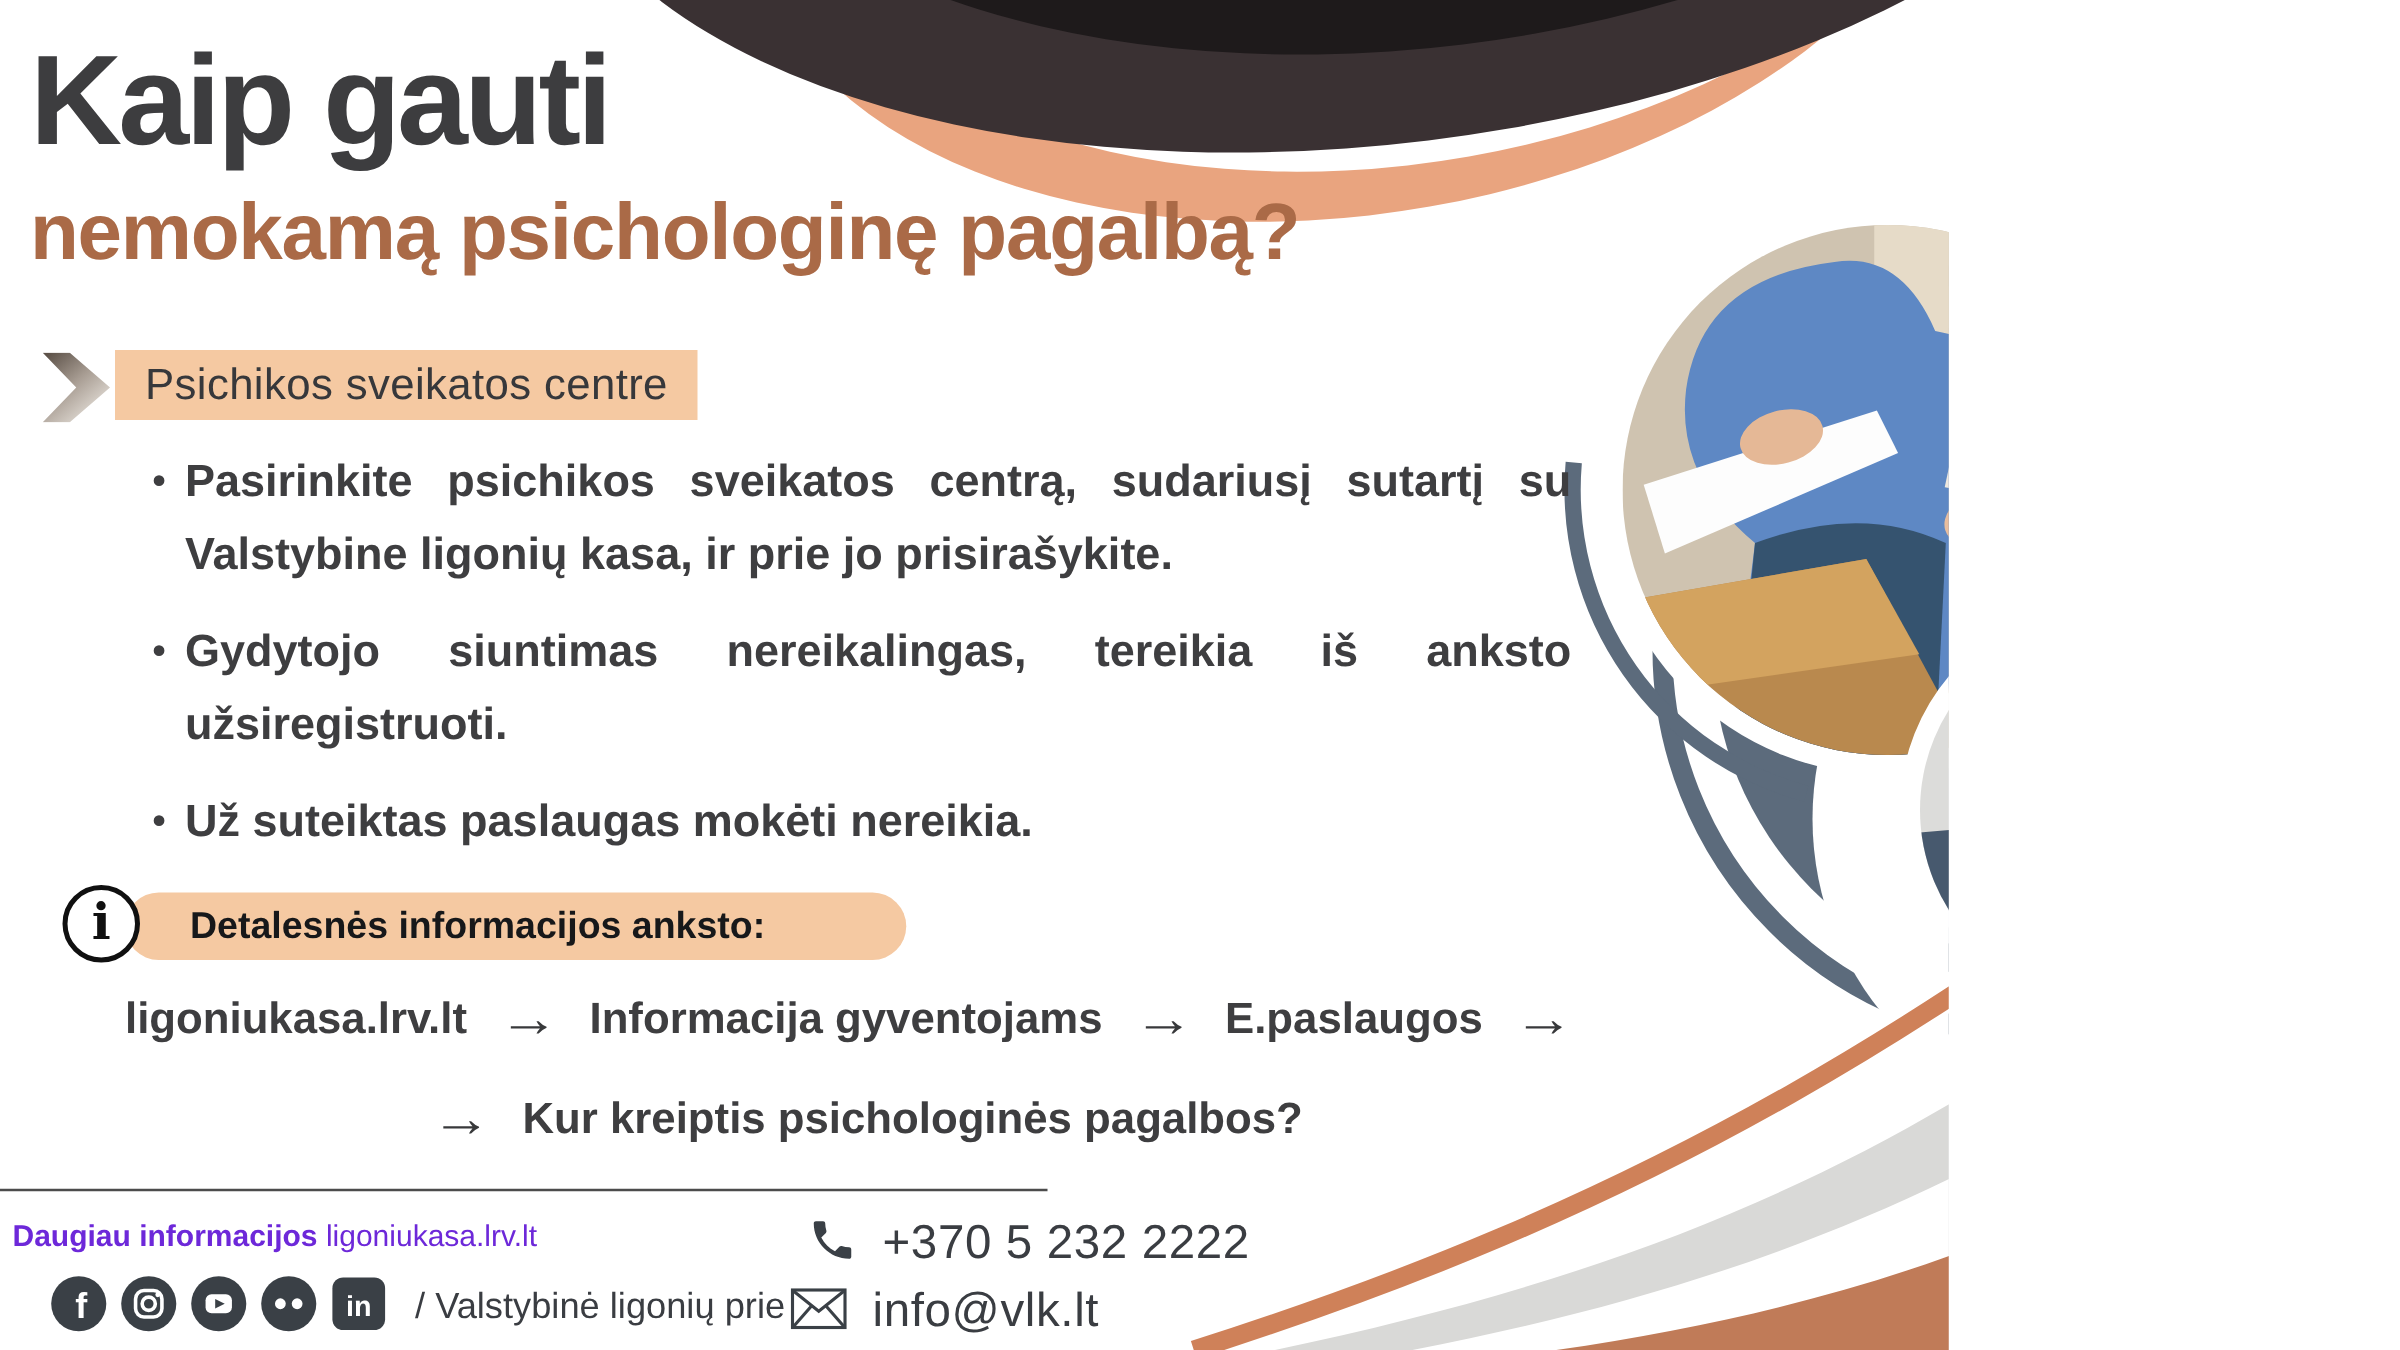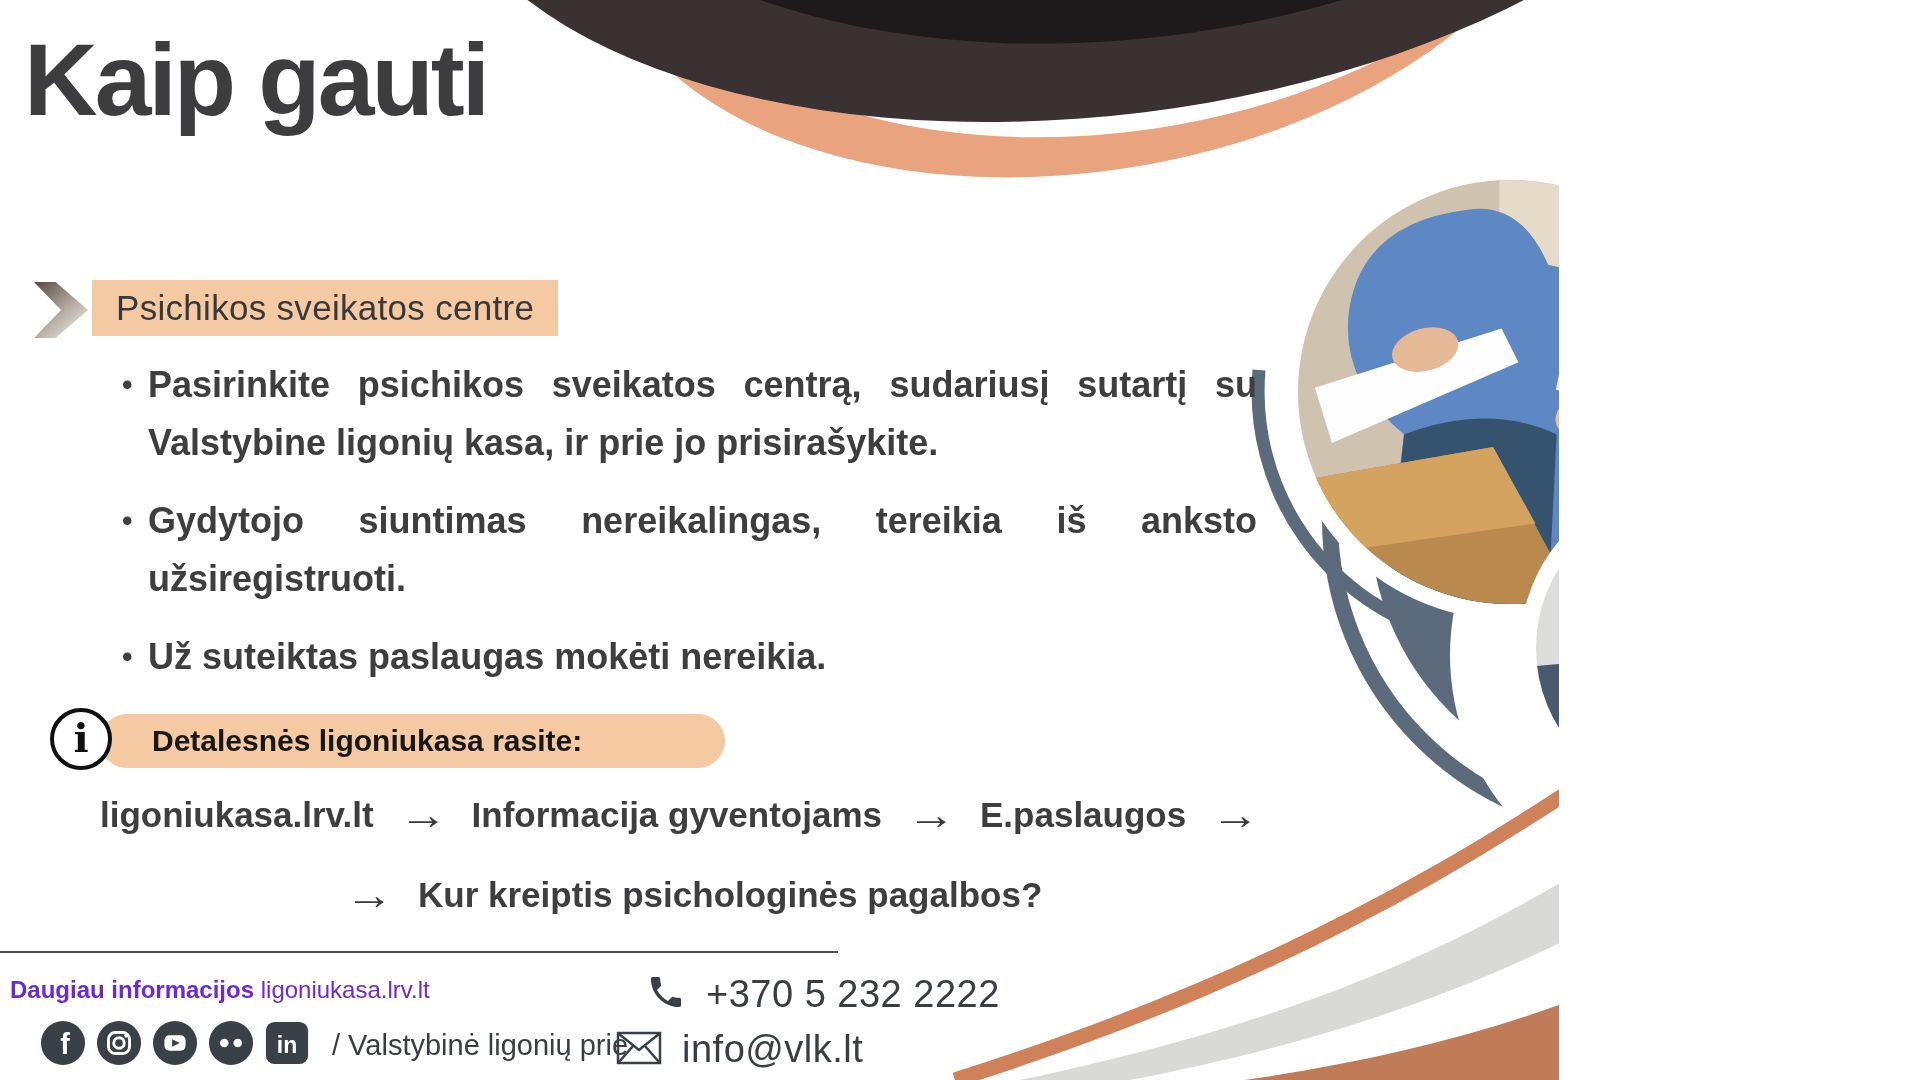--- a/index.html
+++ b/index.html
@@ -55,21 +55,21 @@
   .arrow{font-size:42px;font-weight:bold;color:#38393b;transform:scaleX(1.15);line-height:1;}
 
   
   .divider{position:absolute;left:0;top:951px;width:838px;height:2px;background:#4c4c4c;z-index:3;}
   .more-info{position:absolute;left:10px;top:976px;font-size:24px;color:#6d28d9;z-index:3;}
   .more-info b{font-weight:bold;}
   .social-row{position:absolute;left:40px;top:1020px;display:flex;align-items:center;gap:10px;z-index:3;}
   .social-row .handle{font-size:29px;color:#3a3d42;margin-left:12px;}
   .contact{position:absolute;z-index:3;display:flex;align-items:center;gap:20px;color:#3a3d42;}
   #contact-phone{left:646px;top:972px;}
-  #contact-email{left:616px;top:1028px;}
+  #contact-email{left:632px;top:1028px;}
   .contact .txt{font-size:38px;letter-spacing:0.5px;}
 
   
   .vlk-card{position:absolute;left:1806px;top:968px;width:100px;height:100px;background:#ffffff;
             border-radius:10px;z-index:3;display:flex;align-items:center;justify-content:center;}
 </style>
 </head>
 <body>
 
 <div id="canvas">
@@ -125,20 +125,21 @@
       <ellipse cx="38" cy="102" rx="20" ry="9" fill="#dcab8b" transform="rotate(-12 38 102)"></ellipse>
       <ellipse cx="55" cy="112" rx="18" ry="8" fill="#d2a184" transform="rotate(-12 55 112)"></ellipse>
       <ellipse cx="160" cy="116" rx="26" ry="7" fill="#f2f2f0"></ellipse>
       <circle cx="160" cy="98" r="17" fill="#fbfbf9"></circle>
       <polygon points="55,138 136,122 152,156 72,176" fill="#eee8d8"></polygon>
       <line x1="100" y1="131" x2="110" y2="165" stroke="#cfc8b4" stroke-width="2"></line>
     </svg>
   </div>
 
   <div class="title1">Kaip gauti</div>
+  <div class="title2">nemokamą psichologinę pagalbą?</div>
 
   <div class="chevron"></div>
   <div class="section-pill">
     <span>Psichikos sveikatos centre</span>
   </div>
 
   <div class="bullets">
     <div class="bullet">
       <span class="dot">•</span>
       <span>Pasirinkite psichikos sveikatos centrą, sudariusį sutartį su Valstybine ligonių kasa, ir prie jo prisirašykite.</span>
@@ -150,21 +151,21 @@
     <div class="bullet">
       <span class="dot">•</span>
       <span>Už suteiktas paslaugas mokėti nereikia.</span>
     </div>
   </div>
 
   <div class="info-circle">
     <span>i</span>
   </div>
   <div class="info-pill">
-    <span>Detalesnės ligoniukasa rasite:</span>
+    <span>Detalesnės informacijos anksto:</span>
   </div>
 
   <div class="crumb-row" id="crumb1">
     <span class="crumb">ligoniukasa.lrv.lt</span>
     <span class="arrow">→</span>
     <span class="crumb">Informacija gyventojams</span>
     <span class="arrow">→</span>
     <span class="crumb">E.paslaugos</span>
     <span class="arrow">→</span>
   </div>

